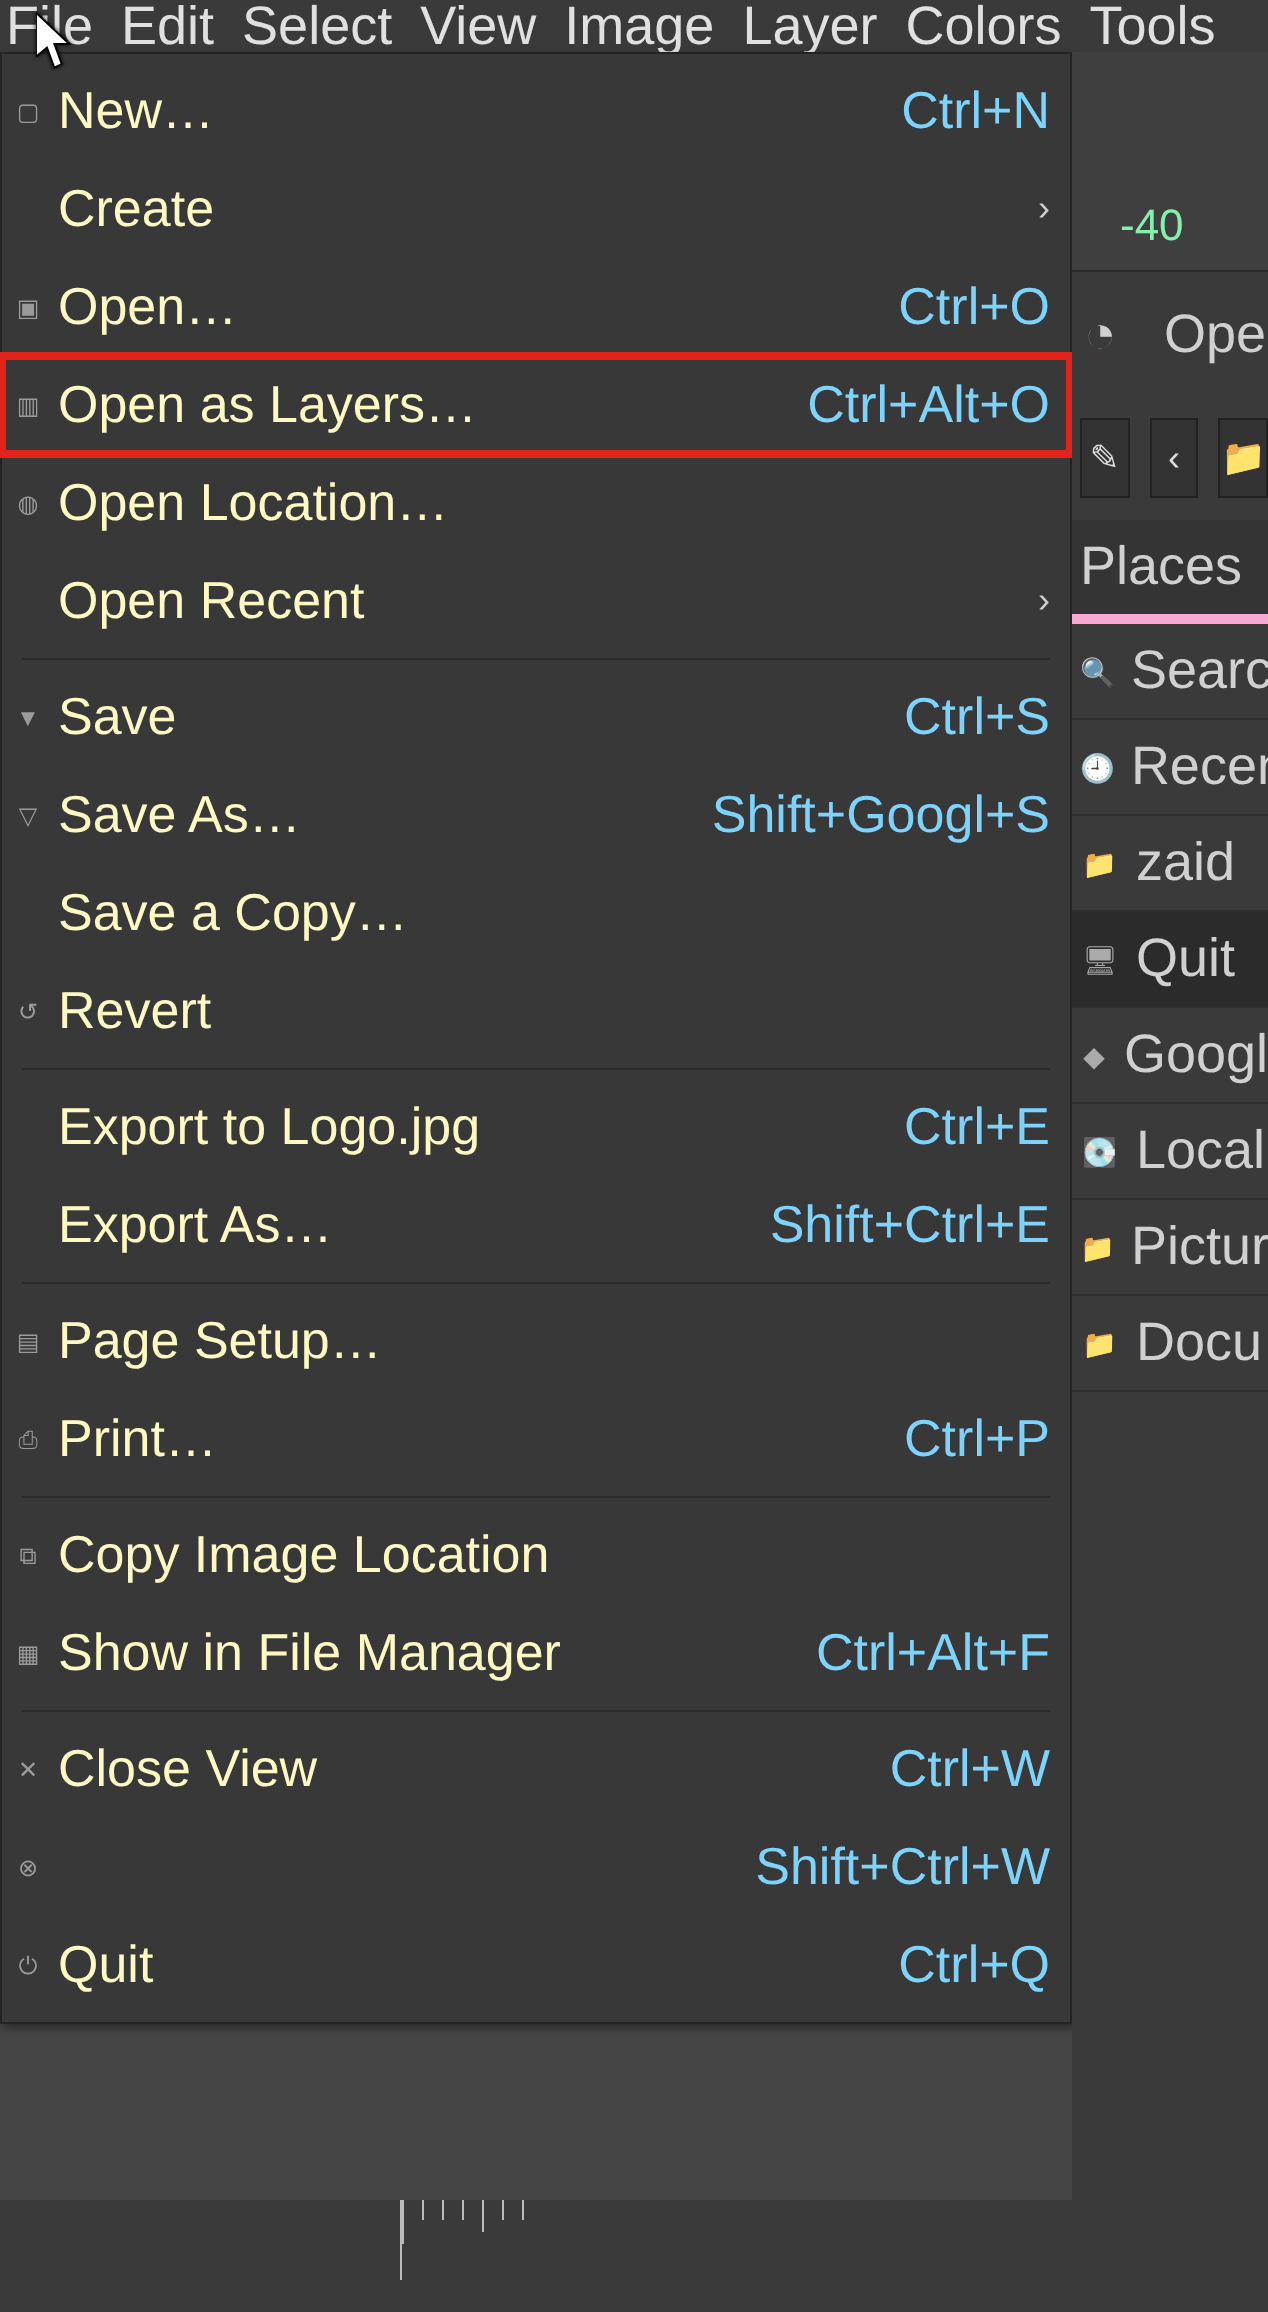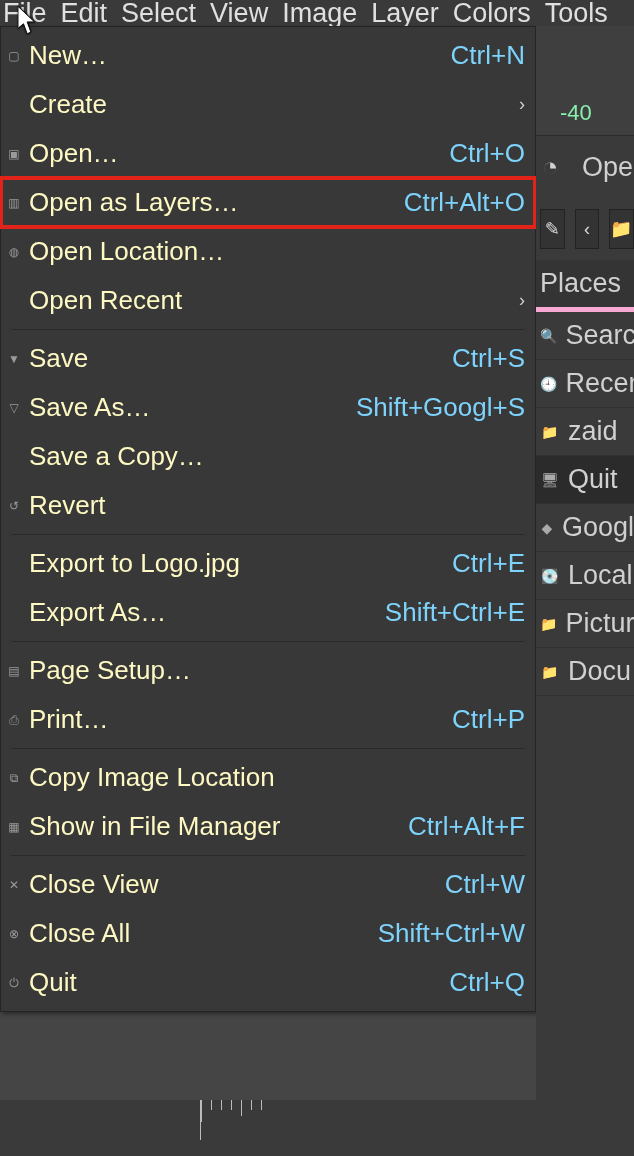--- a/index.html
+++ b/index.html
@@ -282,21 +282,20 @@
     </div>
     <hr>
     <div class="row">
       <span class="icon">✕</span>
       <span class="label">Close View</span>
       <span class="spacer"></span>
       <span class="accel">Ctrl+W</span>
     </div>
     <div class="row">
       <span class="icon">⊗</span>
-      <span class="label">Close All</span>
       <span class="spacer"></span>
       <span class="accel">Shift+Ctrl+W</span>
     </div>
     <div class="row">
       <span class="icon">⏻</span>
       <span class="label">Quit</span>
       <span class="spacer"></span>
       <span class="accel">Ctrl+Q</span>
     </div>
   </div>

